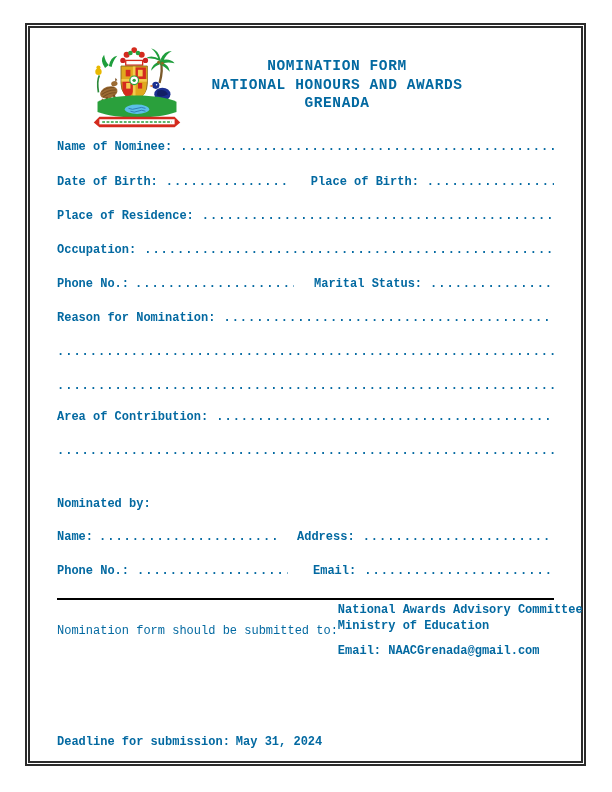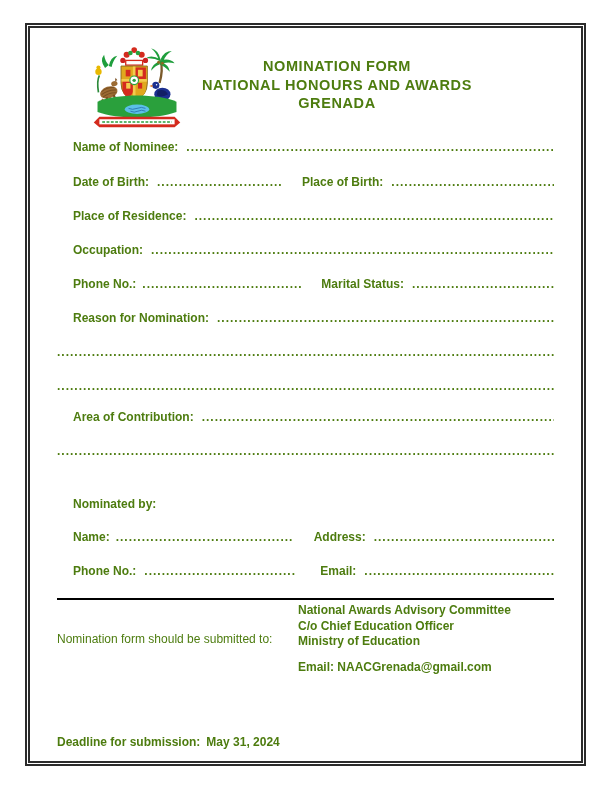--- a/index.html
+++ b/index.html
@@ -1,35 +1,35 @@
 <!DOCTYPE html>
 <html><head>
 <meta charset="utf-8">
 <style>
   html,body{margin:0;padding:0;background:#ffffff;}
   .sheet{
     position:relative;width:612px;height:792px;background:#ffffff;
-    font-family:Liberation Sans, sans-serif;color:#4d7c0f;
+    font-family:Liberation Mono, monospace;color:#0369a1;
     overflow:hidden;
   }
   .frame{
     position:absolute;left:25px;top:23px;width:561px;height:743px;
     border:5px double #2b2b2b;box-sizing:border-box;
   }
   .crest{position:absolute;left:60px;top:14px;width:94px;height:97px;}
   .title-block{
     position:absolute;left:152px;top:29px;width:310px;text-align:center;
     font-weight:bold;font-size:14.5px;line-height:18.5px;letter-spacing:0.6px;
     white-space:nowrap;
   }
   .row{
     position:absolute;left:27px;right:27px;display:flex;align-items:baseline;
     font-size:12px;font-weight:bold;white-space:nowrap;line-height:14px;
   }
-  .lbl{flex:none;margin-left:16px;}
+  .lbl{flex:none;}
   .leader{flex:1 1 auto;overflow:hidden;letter-spacing:1px;font-weight:bold;}
   .leader.fixed{flex:0 0 auto;}
   .lead-a{width:125px;} .lead-b{width:159px;} .lead-c{width:178px;} .lead-d{width:151px;}
   .ml{margin-left:20px;}
   .bio{position:absolute;left:27px;right:27px;font-size:11.5px;font-weight:bold;white-space:nowrap;}
   .bio u{text-decoration:underline;}
   .rule{position:absolute;left:27px;right:27px;top:570px;border-top:2.2px solid #000;}
   .sub-block{position:absolute;left:27px;right:27px;top:575px;display:flex;font-size:12px;align-items:center;}
   .sub-label{flex:0 0 241px;font-weight:normal;white-space:nowrap;}
   .sub-recipient{font-weight:bold;line-height:15.5px;white-space:nowrap;}
@@ -195,21 +195,20 @@
       <span class="lbl" style="margin-left:25px">Email:</span>
       <span class="leader" style="margin-left:8px">......................................................................................................................................................</span>
     </div>
 
     <div class="rule"></div>
 
     <div class="sub-block">
       <div class="sub-label">Nomination form should be submitted to:</div>
       <div class="sub-recipient">
         <div>National Awards Advisory Committee</div>
-        <div>C/o Chief Education Officer</div>
         <div>Ministry of Education</div>
         <div class="email-line">Email: NAACGrenada@gmail.com</div>
       </div>
     </div>
 
     <div class="deadline">
       <span>Deadline for submission:</span><span class="date">May 31, 2024</span>
     </div>
 
   </div>

